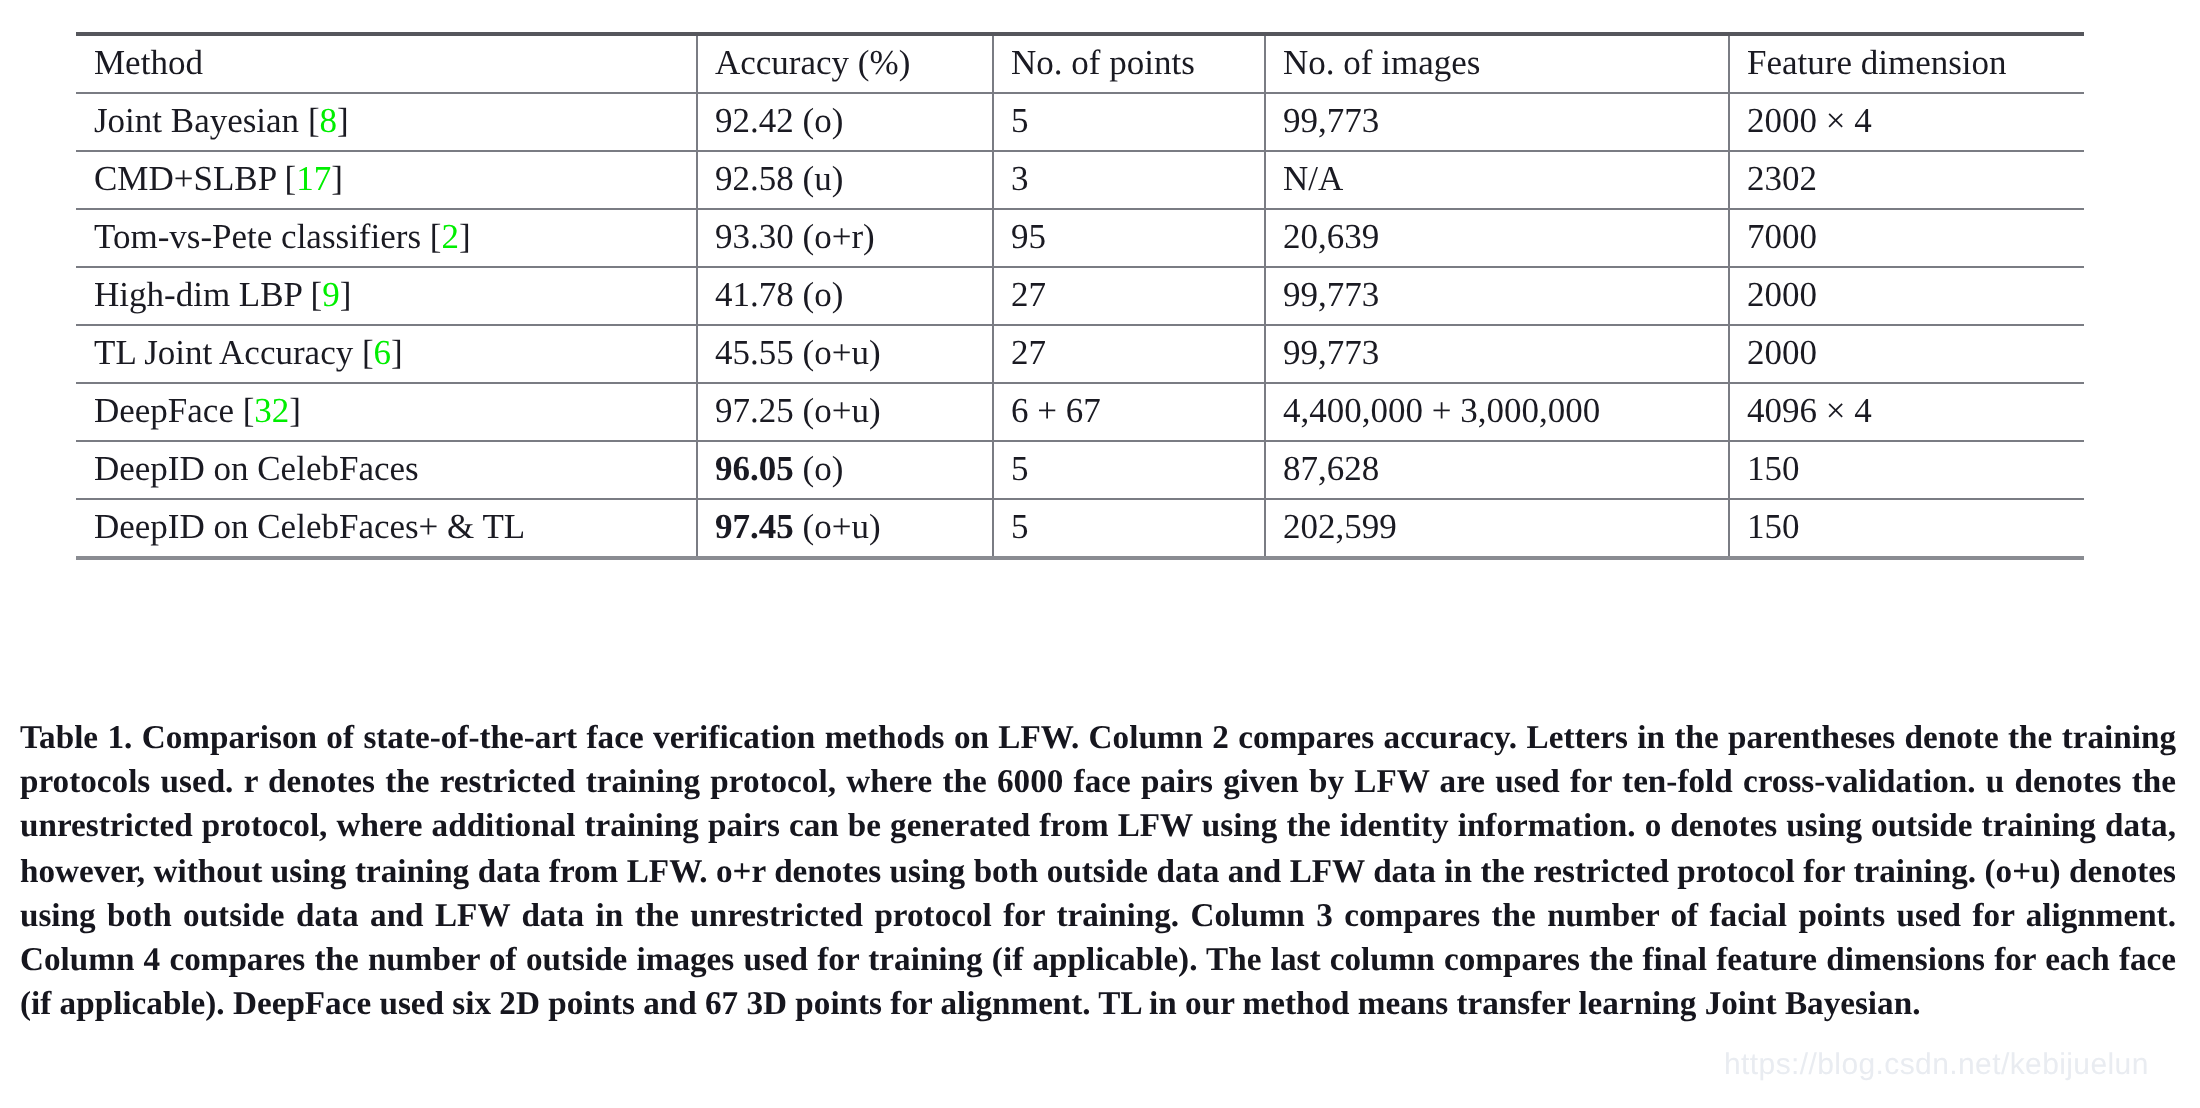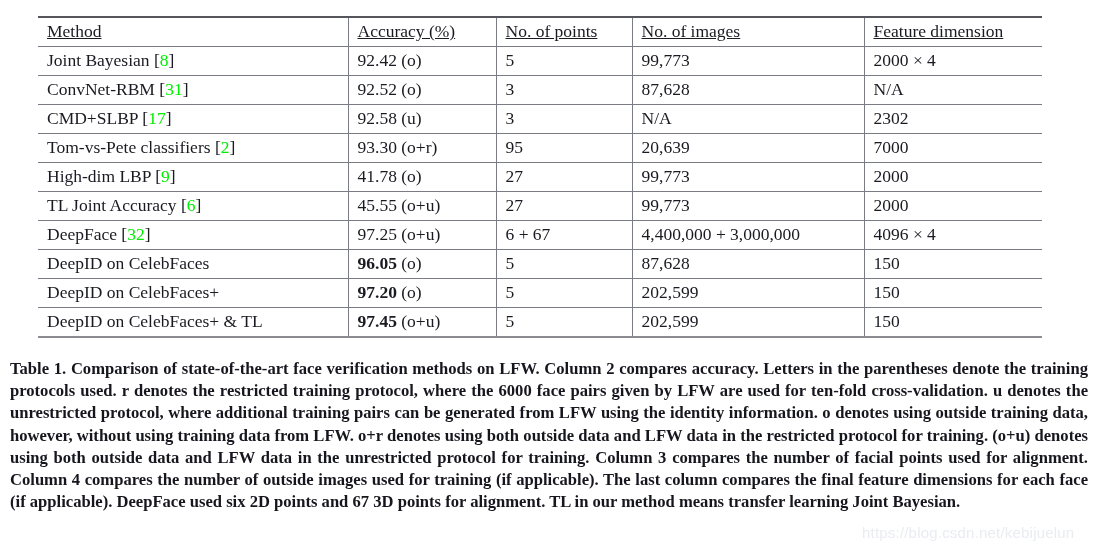--- a/index.html
+++ b/index.html
@@ -43,21 +43,21 @@
   }
 
   
   col.c-method { width: 310px; }
   col.c-acc    { width: 148px; }
   col.c-pts    { width: 136px; }
   col.c-imgs   { width: 232px; }
   col.c-dim    { width: 178px; }
 
   
-  tr.toprule > td, tr.toprule > th { border-top: 2.4px solid #55565c; text-decoration: underline; }
+  tr.toprule > td, tr.toprule > th { border-top: 2.4px solid #55565c; }
   table.paper-table tr.rule > td { border-top: 1.3px solid #7a7c83; }
   tr.last-row > td { border-bottom: 2.4px solid #8a8c92; }
 
   
   .vsep { border-left: 1.3px solid #7a7c83; }
 
   .hdr { }
   .bold-num { font-weight: bold; }
   .ref { color: #00ee00; }
 
@@ -112,27 +112,20 @@
     </thead>
     <tbody id="table-body">
         <tr class="rule">
           <td><span>Joint Bayesian</span><span> [<span class="ref">8</span>]</span></td>
           <td class="vsep"><span>92.42</span><span> (o)</span></td>
           <td class="vsep">5</td>
           <td class="vsep">99,773</td>
           <td class="vsep">2000 × 4</td>
         </tr>
         <tr class="rule">
-          <td><span>ConvNet-RBM</span><span> [<span class="ref">31</span>]</span></td>
-          <td class="vsep"><span>92.52</span><span> (o)</span></td>
-          <td class="vsep">3</td>
-          <td class="vsep">87,628</td>
-          <td class="vsep">N/A</td>
-        </tr>
-        <tr class="rule">
           <td><span>CMD+SLBP</span><span> [<span class="ref">17</span>]</span></td>
           <td class="vsep"><span>92.58</span><span> (u)</span></td>
           <td class="vsep">3</td>
           <td class="vsep">N/A</td>
           <td class="vsep">2302</td>
         </tr>
         <tr class="rule">
           <td><span>Tom-vs-Pete classifiers</span><span> [<span class="ref">2</span>]</span></td>
           <td class="vsep"><span>93.30</span><span> (o+r)</span></td>
           <td class="vsep">95</td>
@@ -160,27 +153,20 @@
           <td class="vsep">4,400,000 + 3,000,000</td>
           <td class="vsep">4096 × 4</td>
         </tr>
         <tr class="rule">
           <td><span>DeepID on CelebFaces</span></td>
           <td class="vsep"><span class="bold-num">96.05</span><span> (o)</span></td>
           <td class="vsep">5</td>
           <td class="vsep">87,628</td>
           <td class="vsep">150</td>
         </tr>
-        <tr class="rule">
-          <td><span>DeepID on CelebFaces+</span></td>
-          <td class="vsep"><span class="bold-num">97.20</span><span> (o)</span></td>
-          <td class="vsep">5</td>
-          <td class="vsep">202,599</td>
-          <td class="vsep">150</td>
-        </tr>
         <tr class="rule last-row">
           <td><span>DeepID on CelebFaces+ &amp; TL</span></td>
           <td class="vsep"><span class="bold-num">97.45</span><span> (o+u)</span></td>
           <td class="vsep">5</td>
           <td class="vsep">202,599</td>
           <td class="vsep">150</td>
         </tr>
       </tbody>
   </table>
 </div>

